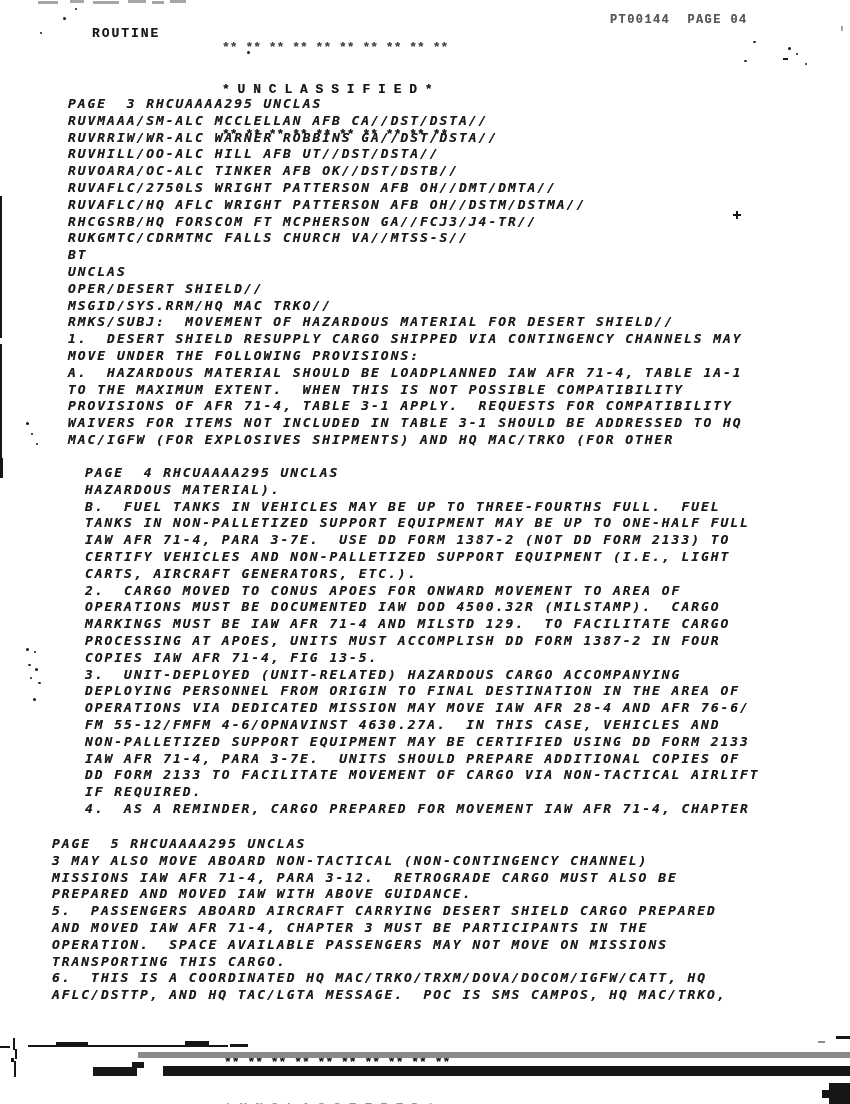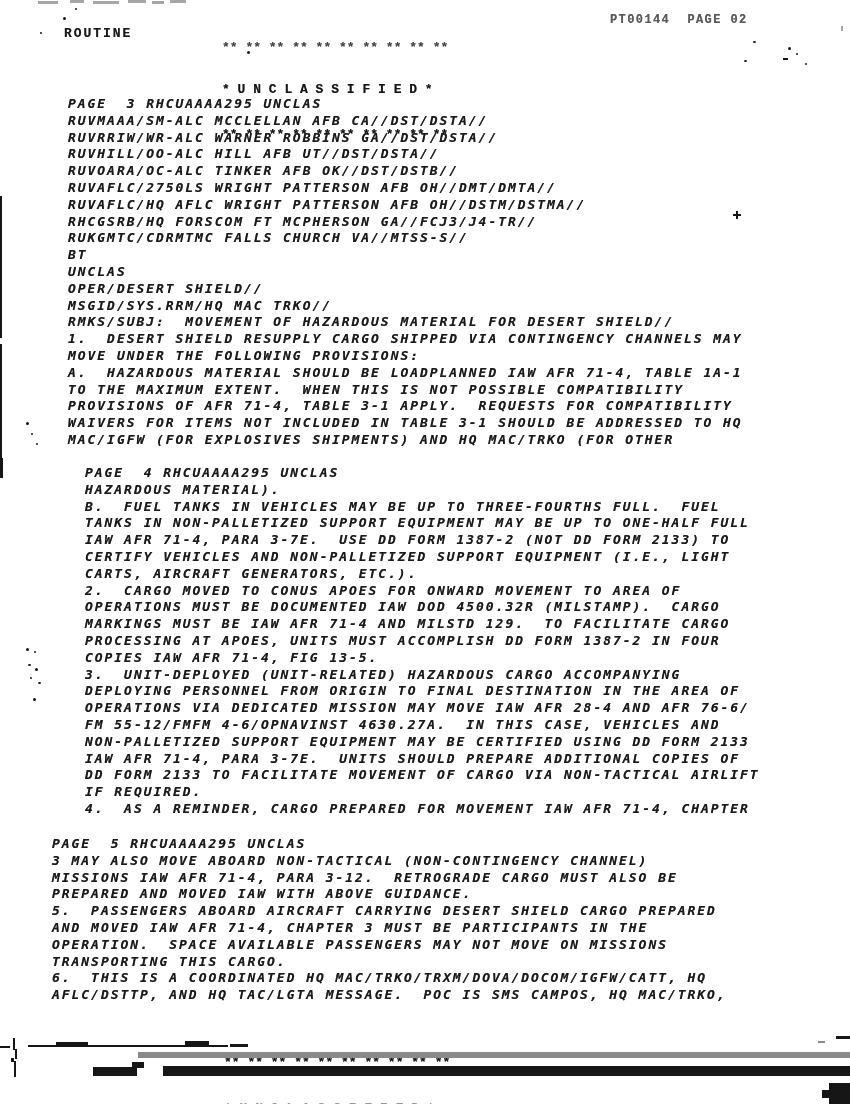--- a/index.html
+++ b/index.html
@@ -13,21 +13,21 @@
     white-space:pre;line-height:16.8px;color:#1a1a1a;
     text-shadow:0 0 .4px rgba(0,0,0,.55);
   }
   pre.block{margin:6px;font-style:italic;}
   .banner{
     position:absolute;left:222px;top:10px;font-size:13px;font-weight:700;
     letter-spacing:0;line-height:15px;white-space:pre;
     text-shadow:0 0 .4px rgba(0,0,0,.5);
   }
   .stars-faded{height:7px;overflow:hidden;opacity:.8;margin-bottom:5px;}
-  .routing{left:64px;top:26px;}
+  .routing{left:92px;top:26px;}
   .pageref{left:610px;top:12px;font-size:12px;letter-spacing:1.4px;color:#3d3d3d;opacity:.85;}
   .ftr{position:absolute;left:224px;top:1025px;font-size:13px;font-weight:700;
        letter-spacing:0;line-height:15px;white-space:pre;
        text-shadow:0 0 .4px rgba(0,0,0,.5);}
   .ghost{height:9px;overflow:hidden;opacity:.45;margin-top:1px;}
   .art{position:absolute;background:#161616;}
   .art.gray{background:#8a8a8a;}
   .art.faint{background:#777;opacity:.65;}
   .art.dot{border-radius:50%;}
 </style>
@@ -37,21 +37,21 @@
 <div class="page">
 
   <div class="banner">
     <div class="stars-faded">** ** ** ** ** ** ** ** ** **</div>
     <div>* U N C L A S S I F I E D *</div>
     <div>** ** ** ** ** ** ** ** ** **</div>
   </div>
 
   <div class="t routing">ROUTINE</div>
 
-  <div class="t pageref">PT00144  PAGE 02</div>
+  <div class="t pageref">PT00144  PAGE 04</div>
 
   <pre class="t block" style="left:62px;top:90px;">PAGE  3 RHCUAAAA295 UNCLAS
 RUVMAAA/SM-ALC MCCLELLAN AFB CA//DST/DSTA//
 RUVRRIW/WR-ALC WARNER ROBBINS GA//DST/DSTA//
 RUVHILL/OO-ALC HILL AFB UT//DST/DSTA//
 RUVOARA/OC-ALC TINKER AFB OK//DST/DSTB//
 RUVAFLC/2750LS WRIGHT PATTERSON AFB OH//DMT/DMTA//
 RUVAFLC/HQ AFLC WRIGHT PATTERSON AFB OH//DSTM/DSTMA//
 RHCGSRB/HQ FORSCOM FT MCPHERSON GA//FCJ3/J4-TR//
 RUKGMTC/CDRMTMC FALLS CHURCH VA//MTSS-S//

